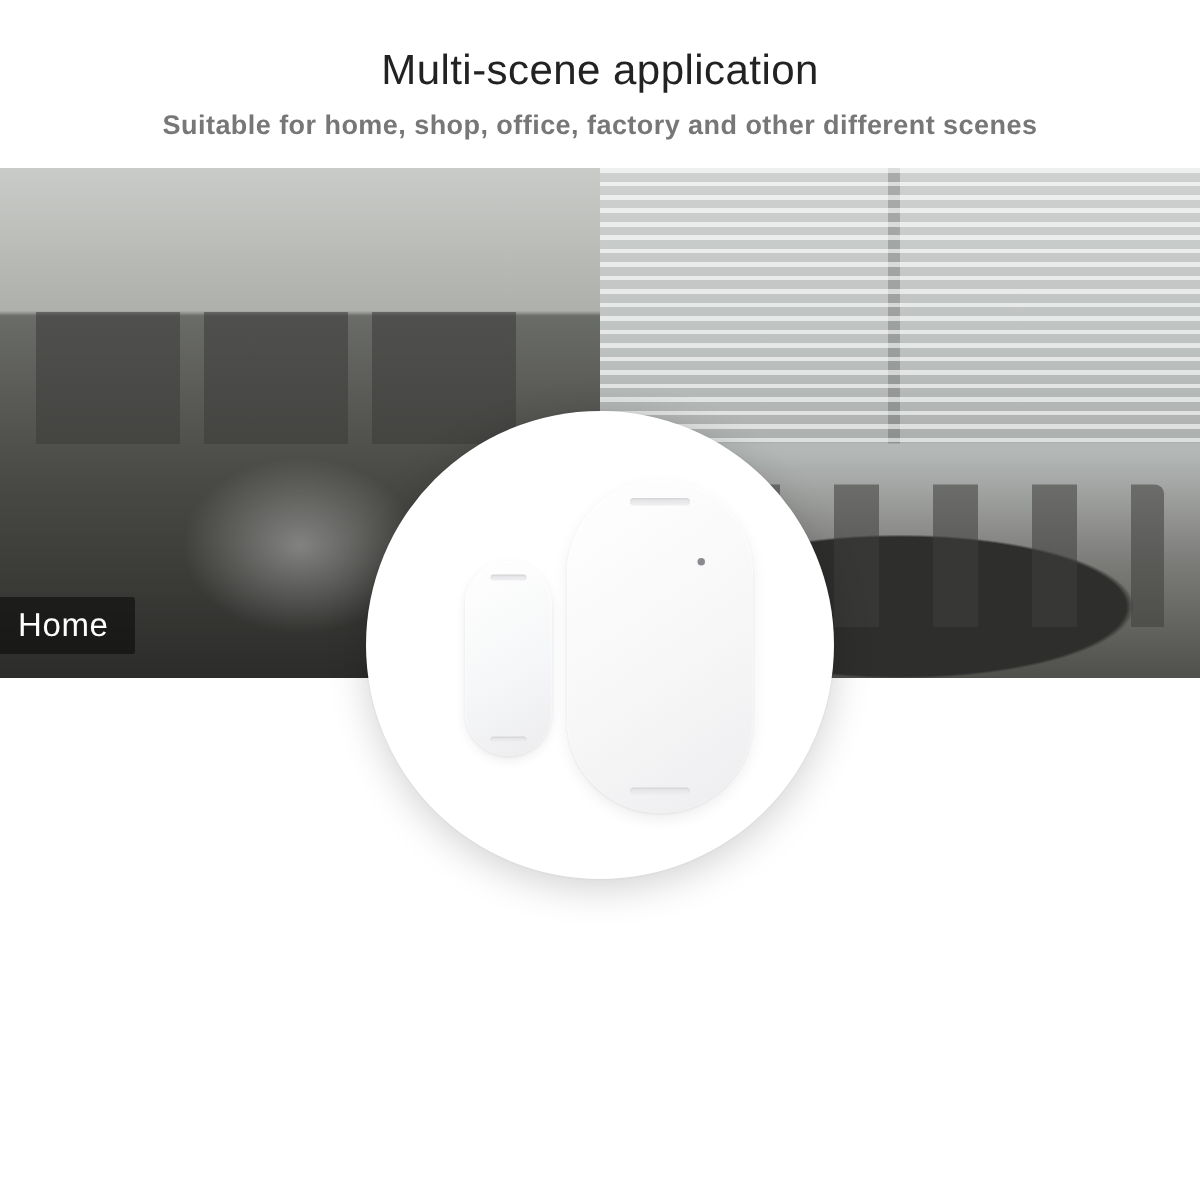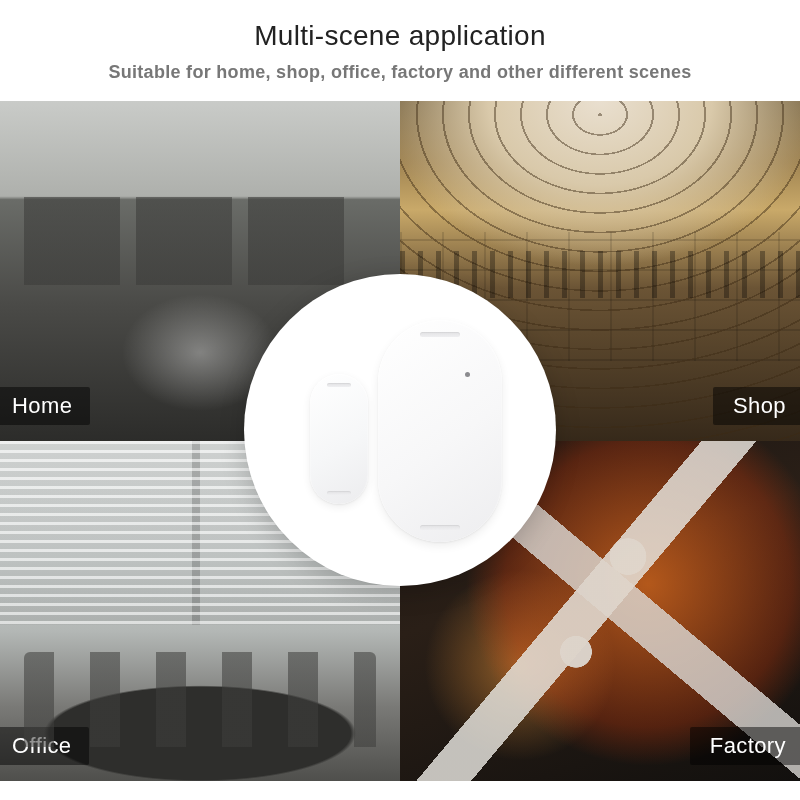--- a/index.html
+++ b/index.html
@@ -6,21 +6,21 @@
   body {
     width: 800px;
     height: 800px;
     font-family: -apple-system, "Helvetica Neue", Arial, sans-serif;
     background: #fff;
     overflow: hidden;
     position: relative;
   }
   .header {
     text-align: center;
-    padding: 20px 20px 18px;
+    padding: 31px 20px 18px;
   }
   .title {
     font-size: 28px;
     font-weight: 400;
     color: #222;
     letter-spacing: 0.3px;
   }
   .subtitle {
     font-size: 18px;
     color: #777;
@@ -213,28 +213,22 @@
 
 <div class="header">
   <h1 class="title">Multi-scene application</h1>
   <p class="subtitle">Suitable for home, shop, office, factory and other different scenes</p>
 </div>
 
 <div class="grid">
   <div class="cell home">
     <span class="label">Home</span>
   </div>
-  <div class="cell shop">
-    <span class="label rightcell">Shop</span>
-  </div>
   <div class="cell office">
     <span class="label">Office</span>
-  </div>
-  <div class="cell factory">
-    <span class="label rightcell">Factory</span>
   </div>
 </div>
 
 <div class="device">
   <div class="sensor-aux"></div>
   <div class="sensor-main">
     <span class="sensor-dot"></span>
   </div>
 </div>
 

